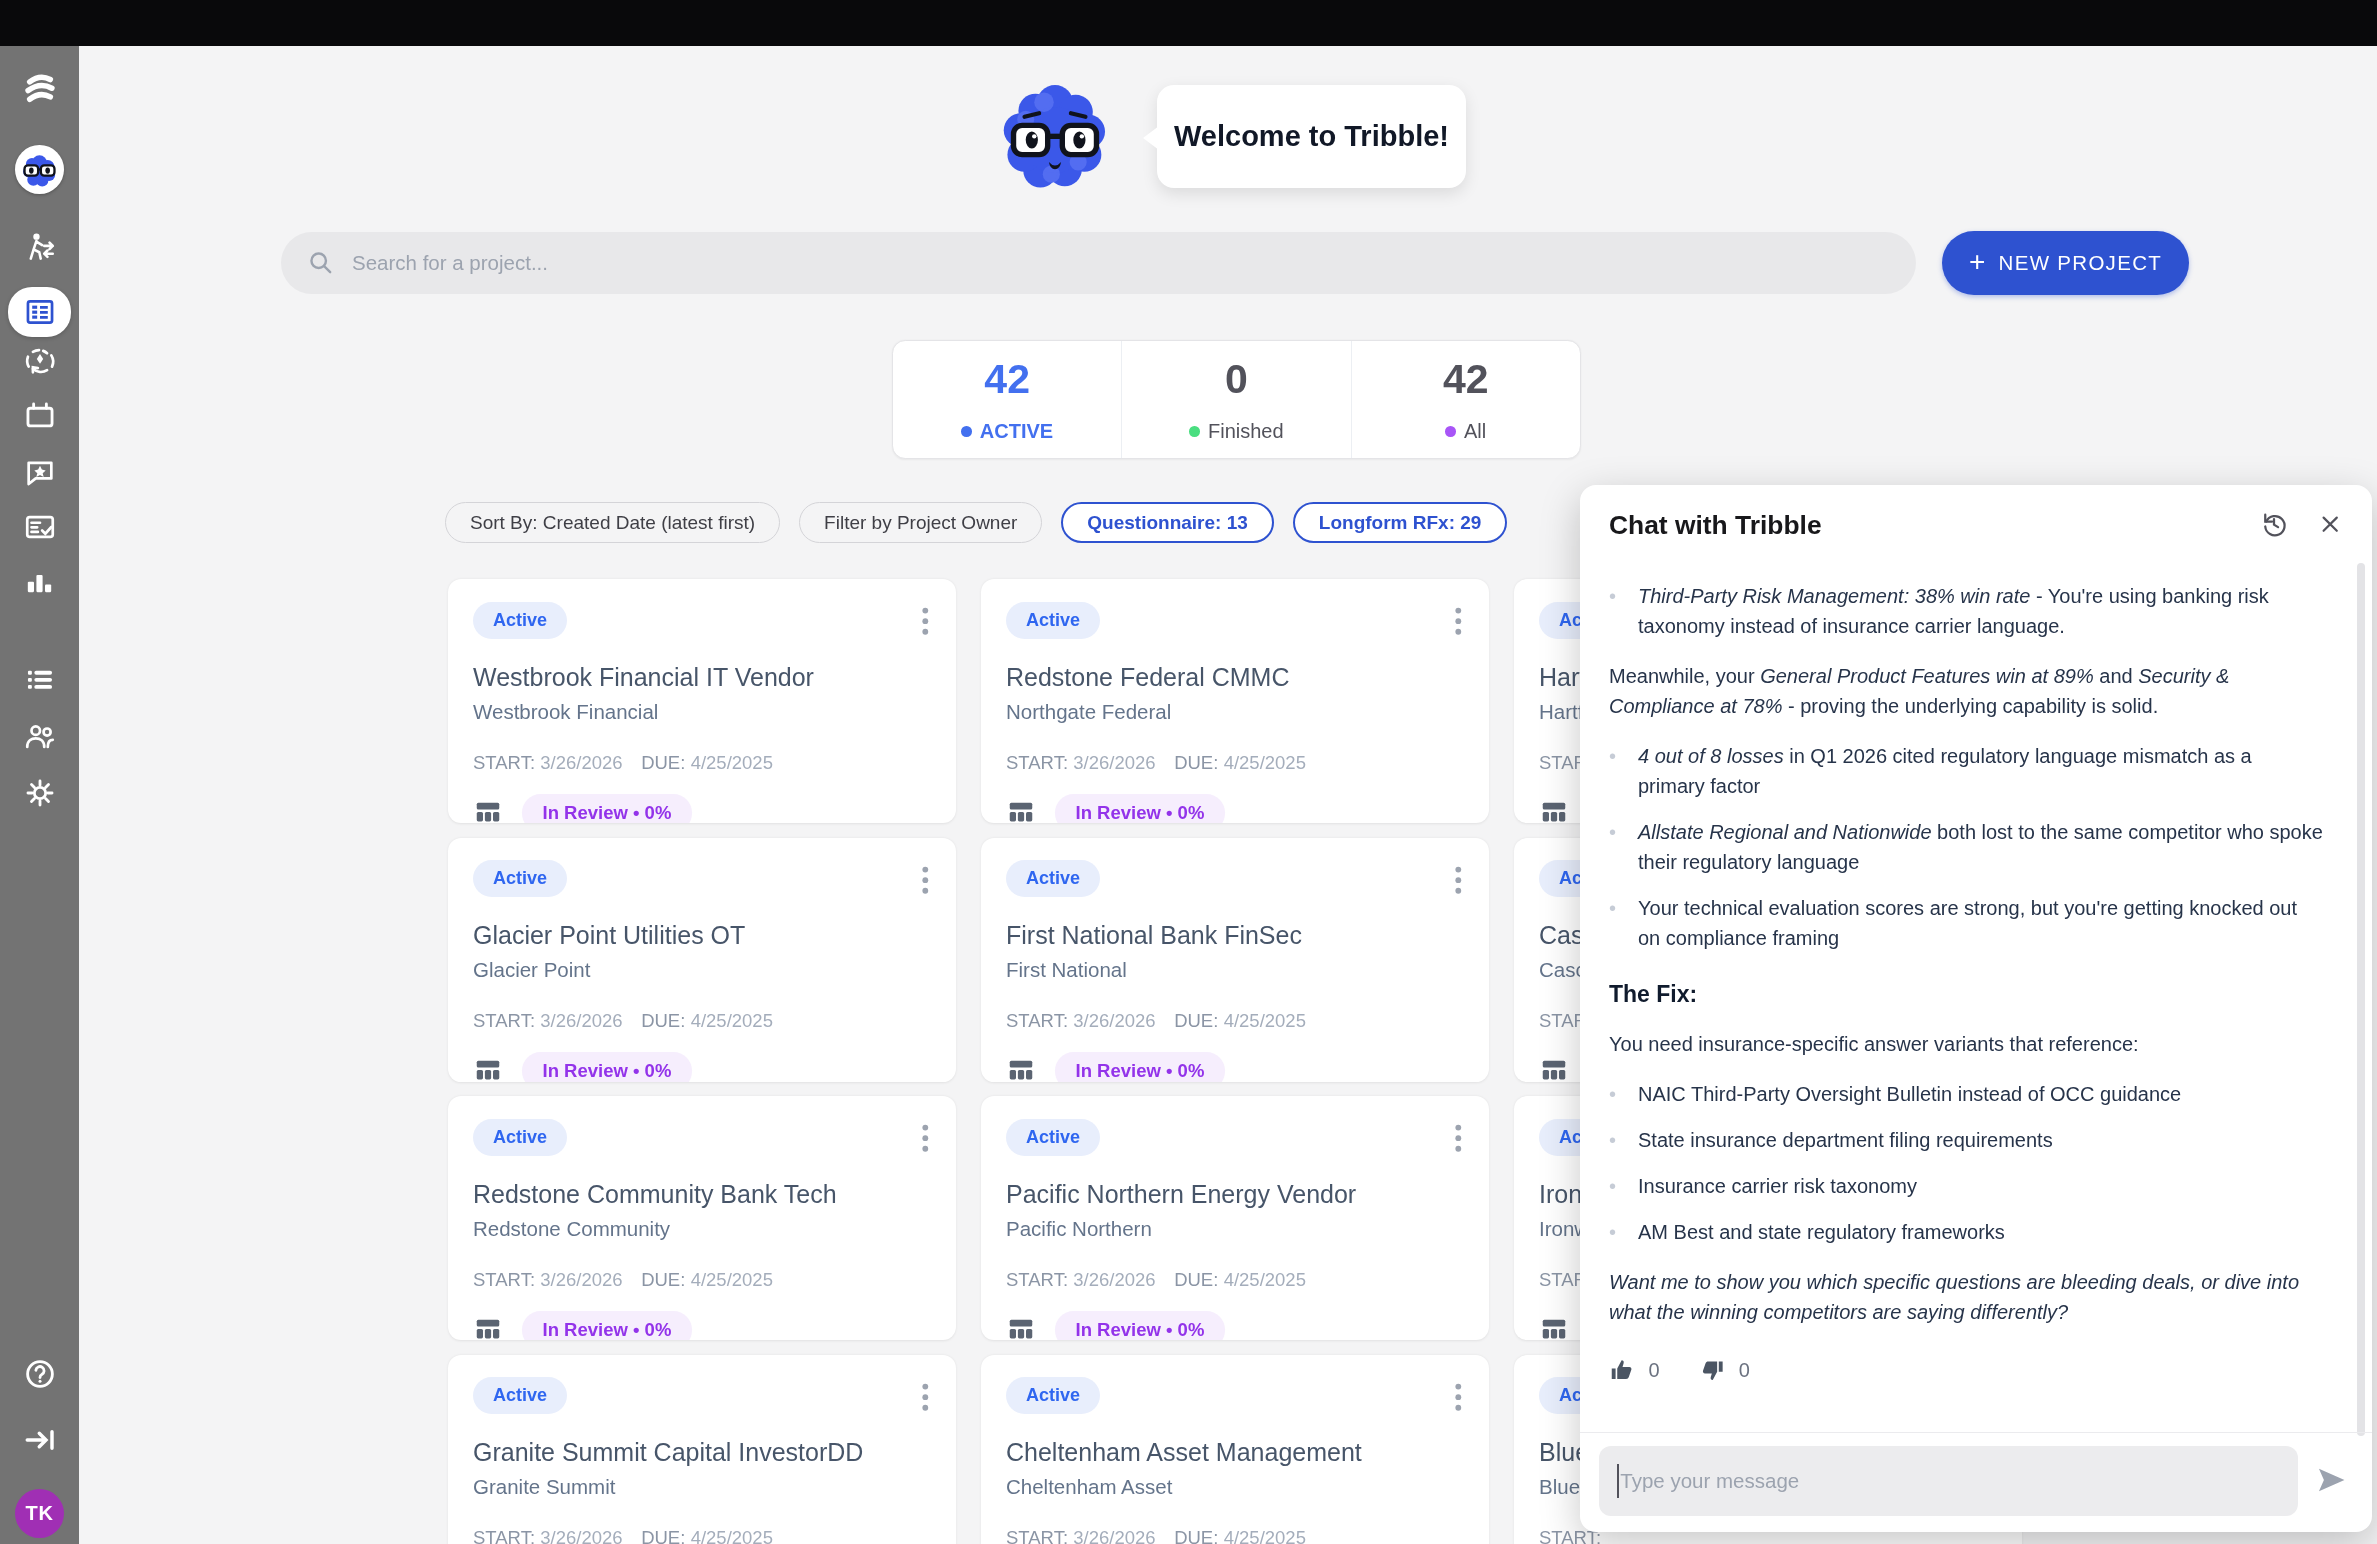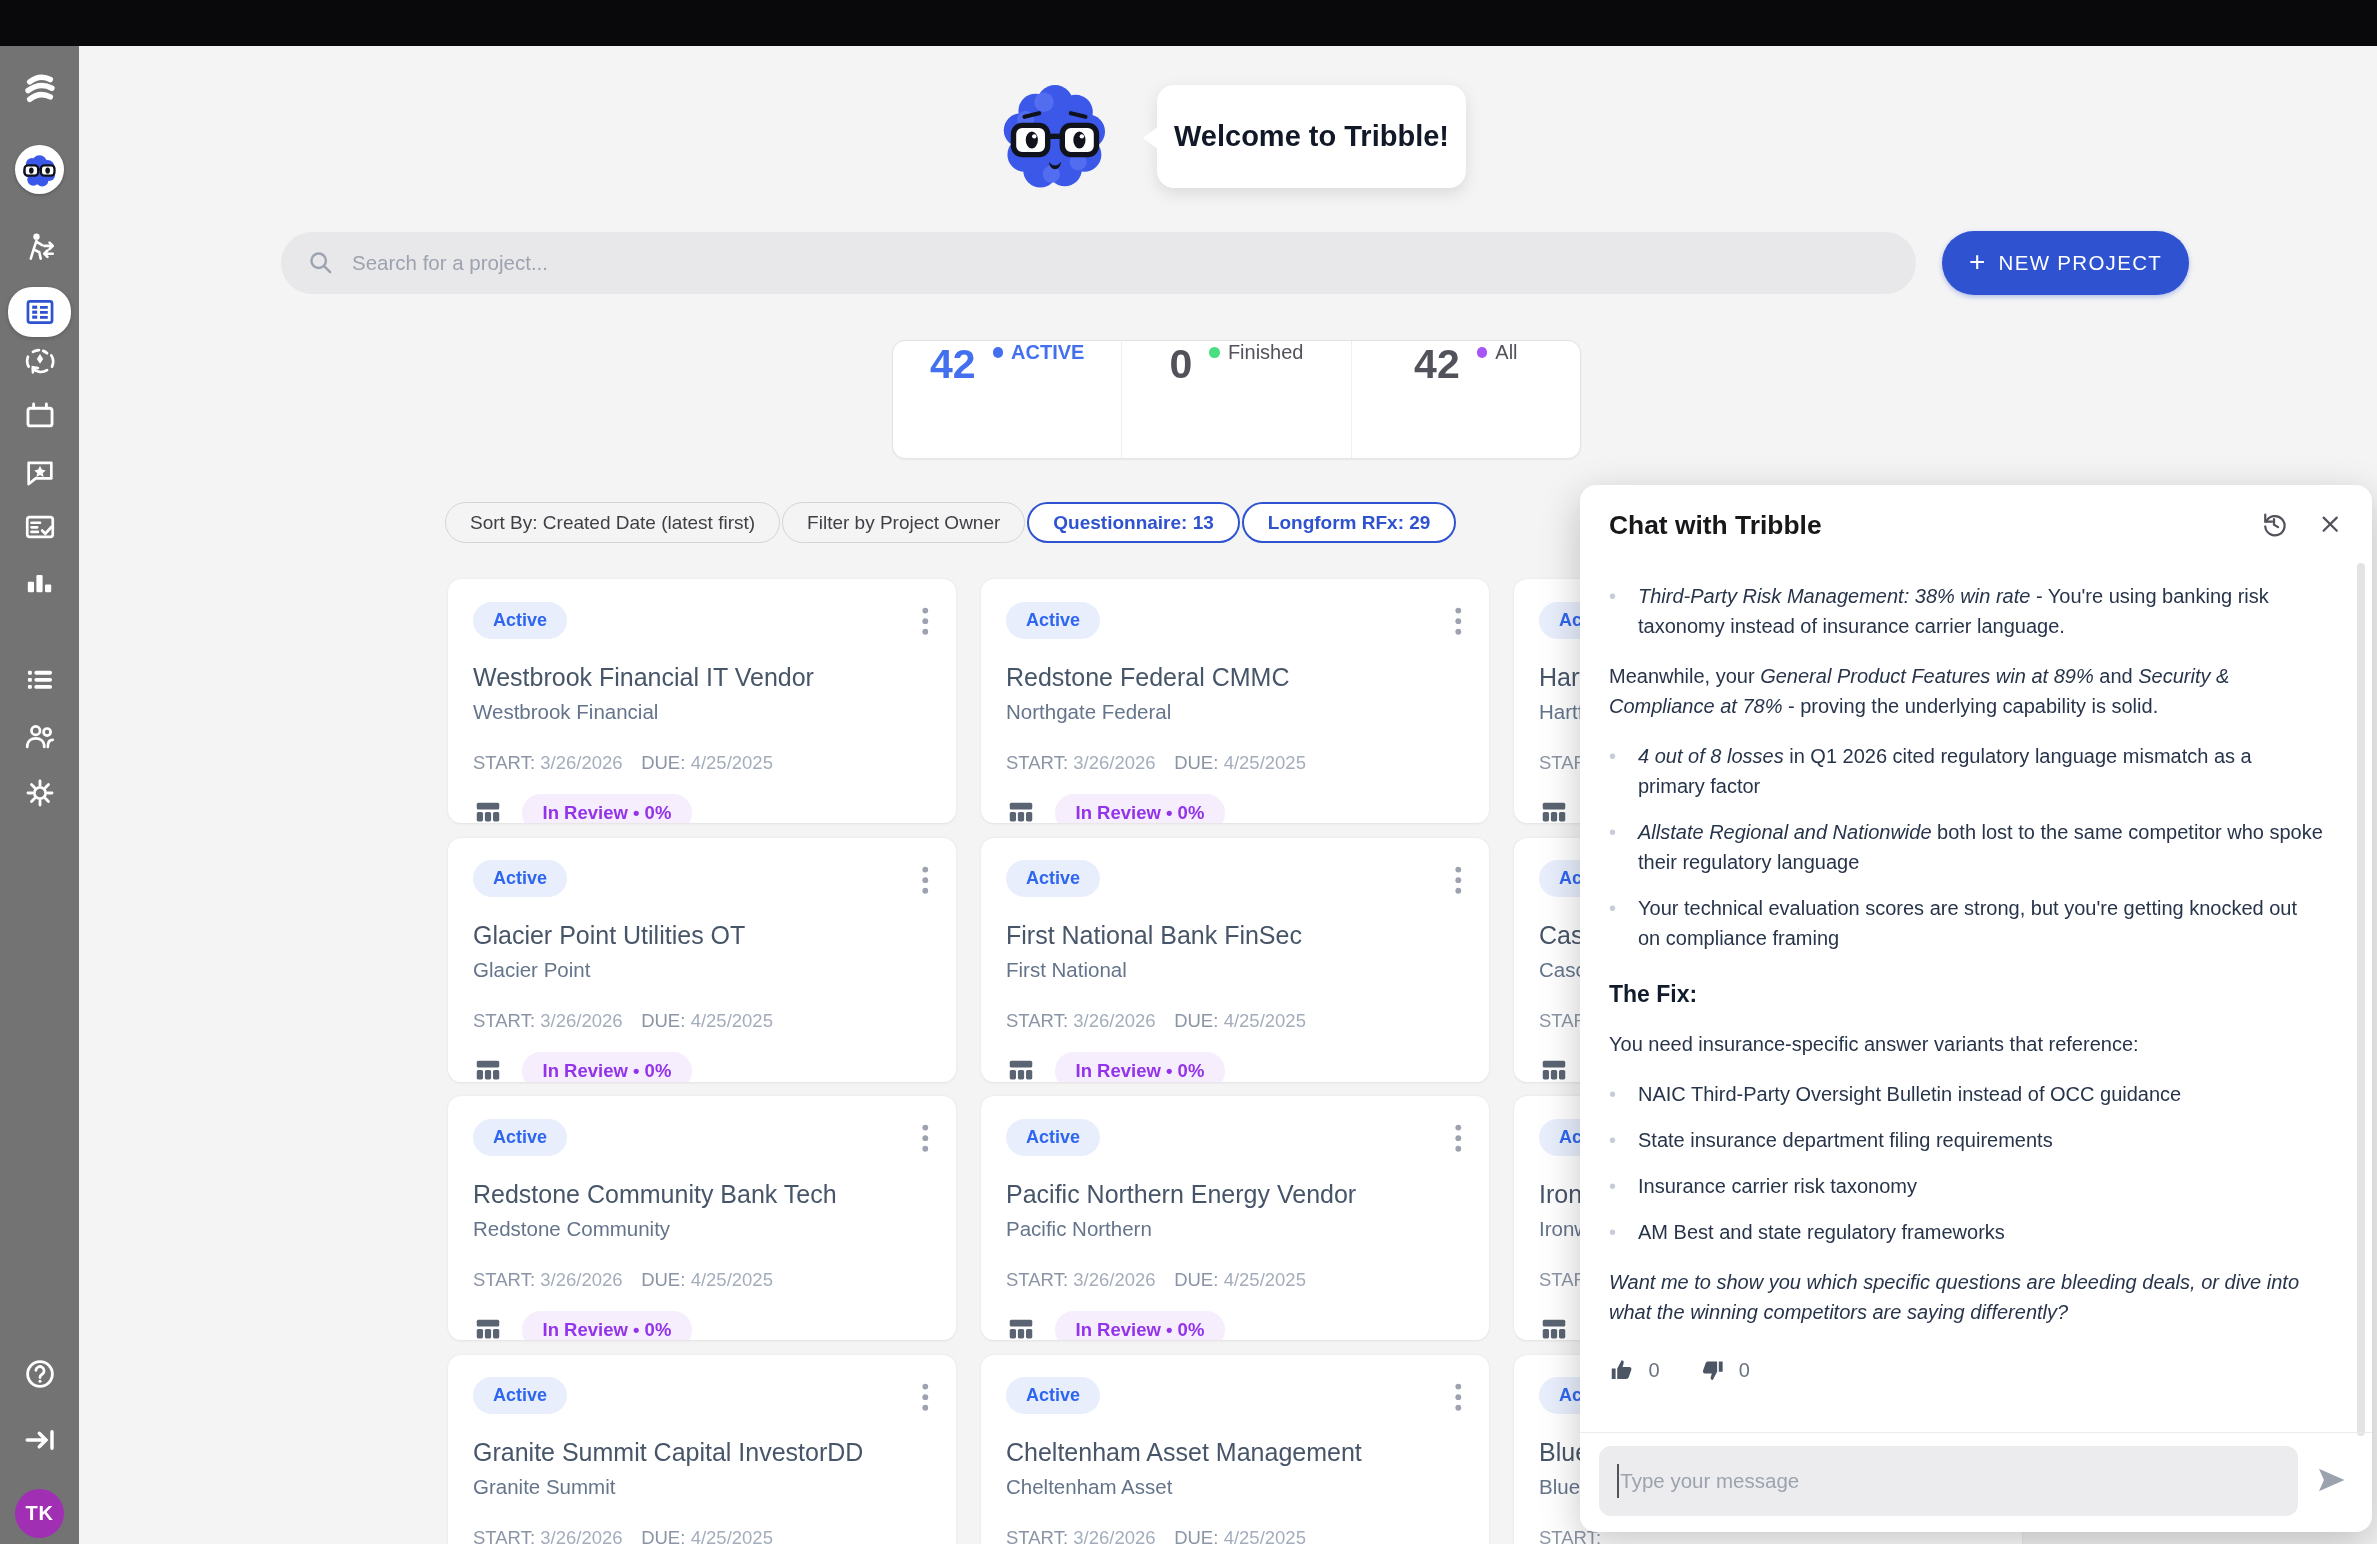--- a/index.html
+++ b/index.html
@@ -25,29 +25,29 @@
 
   
   .search-pill { position:absolute; left:281px; top:232px; width:1635px; height:62px; background:#e8e8ea; border-radius:31px; display:flex; align-items:center; padding:0 25px; }
   .search-pill input { border:none; outline:none; background:transparent; font-family:"Liberation Sans",sans-serif; font-size:20.5px; color:#3f3f46; width:1453px; margin-left:17px; }
   .search-pill input::placeholder { color:#9ca3af; }
   .new-project-btn { position:absolute; left:1942px; top:231px; width:247px; height:64px; background:#2e52d0; border:none; border-radius:32px; color:#ffffff; font-family:"Liberation Sans",sans-serif; font-size:20.5px; letter-spacing:1.3px; display:flex; align-items:center; justify-content:center; gap:12px; cursor:pointer; box-shadow:0 2px 5.3px rgba(46,82,208,.35); }
   .new-project-btn .plus { font-size:28px; font-weight:normal; margin-top:-2.6px; }
 
   
   .stats-card { position:absolute; left:892px; top:340px; width:689px; height:119px; background:#ffffff; border:1.3px solid #e4e4e7; border-radius:13.2px; display:flex; align-items:stretch; box-shadow:0 0.7px 2px rgba(0,0,0,.05); }
-  .stat { flex:1; display:flex; flex-direction:row; align-items:flex-start; justify-content:center; gap:17px; cursor:pointer; }
+  .stat { flex:1; display:flex; flex-direction:column; align-items:center; justify-content:center; gap:17px; cursor:pointer; }
   .stat + .stat { border-left:1.3px solid #eceff3; }
   .stat .num { font-size:41px; font-weight:bold; color:#52525b; }
   .stat .lbl { font-size:20px; color:#52525b; display:flex; align-items:center; gap:8px; }
   .stat .dot { width:10.6px; height:10.6px; border-radius:50%; display:inline-block; }
   .stat.blue .num, .stat.blue .lbl { color:#4370ef; font-weight:bold; }
 
   
-  .chips { position:absolute; left:445px; top:502px; display:flex; gap:2px; z-index:1; }
+  .chips { position:absolute; left:445px; top:502px; display:flex; gap:19px; z-index:1; }
   .chip { height:41px; border-radius:20.5px; display:flex; align-items:center; padding:0 24px; font-size:19px; cursor:pointer; white-space:nowrap; }
   .chip.default { border:1.3px solid #d4d4d8; color:#3f3f46; background:transparent; }
   .chip.accent { border:2px solid #2e52d0; color:#2e52d0; background:#ffffff; font-weight:bold; }
 
   
   .grid { position:absolute; left:448px; top:579px; width:1574px; display:grid; grid-template-columns:repeat(3,508px); column-gap:25px; row-gap:14.5px; z-index:1; }
   .card { width:508px; height:244px; background:#ffffff; border-radius:13.2px; box-shadow:0 0.7px 2.6px rgba(0,0,0,.08); padding:22.5px 25px; position:relative; overflow:hidden; }
   .badge-row { display:flex; align-items:flex-start; justify-content:space-between; }
   .badge { background:#e8eefc; color:#2f66f0; font-size:18px; font-weight:bold; border-radius:18.5px; padding:8px 20px; white-space:nowrap; }
   .kebab { width:10.6px; height:40px; cursor:pointer; margin-top:2.6px; }

